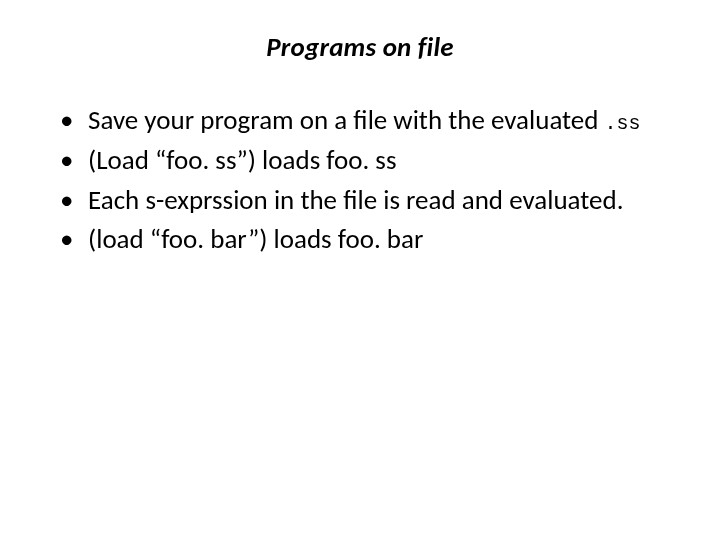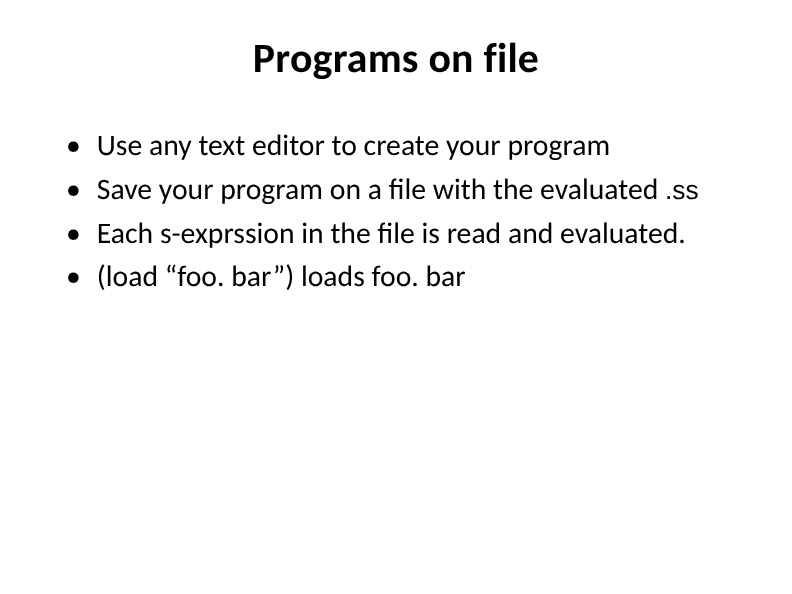--- a/index.html
+++ b/index.html
@@ -12,24 +12,25 @@
     color: #000000;
   }
   .slide {
     width: 720px;
     height: 540px;
     box-sizing: border-box;
     padding: 20px 40px 40px 40px;
   }
   .title {
     text-align: center;
-    font-size: 38px;
+    font-size: 27px;
     font-weight: 700;
     margin: 10px 0 40px 0;
     letter-spacing: 0.2px;
+    font-style: italic;
   }
   ul.bullets {
     list-style: none;
     padding: 0;
     margin: 0 0 0 20px;
   }
   ul.bullets li {
     position: relative;
     font-size: 27px;
     line-height: 1.25;
@@ -38,29 +39,29 @@
   }
   ul.bullets li::before {
     content: "•";
     position: absolute;
     left: 0;
     top: 0;
     font-size: 27px;
     line-height: 1.25;
   }
   .mono {
-    font-family: Liberation Sans, sans-serif;
-    font-size: 24px;
+    font-family: Liberation Mono, monospace;
+    font-size: 20px;
     text-align: center;
   }
 </style>
 </head>
 <body>
 
 <div class="slide">
   <div class="title">Programs on file</div>
   <ul class="bullets">
-    <li><span>Use any text editor to create your program</span></li>
     <li><span>Save your program on a file with the evaluated </span><span class="mono">.ss</span></li>
+    <li><span>(Load “foo. ss”) loads foo. ss</span></li>
     <li><span>Each s-exprssion in the file is read and evaluated.</span></li>
     <li><span>(load “foo. bar”) loads foo. bar</span></li>
   </ul>
 </div>
 
 </body></html>

